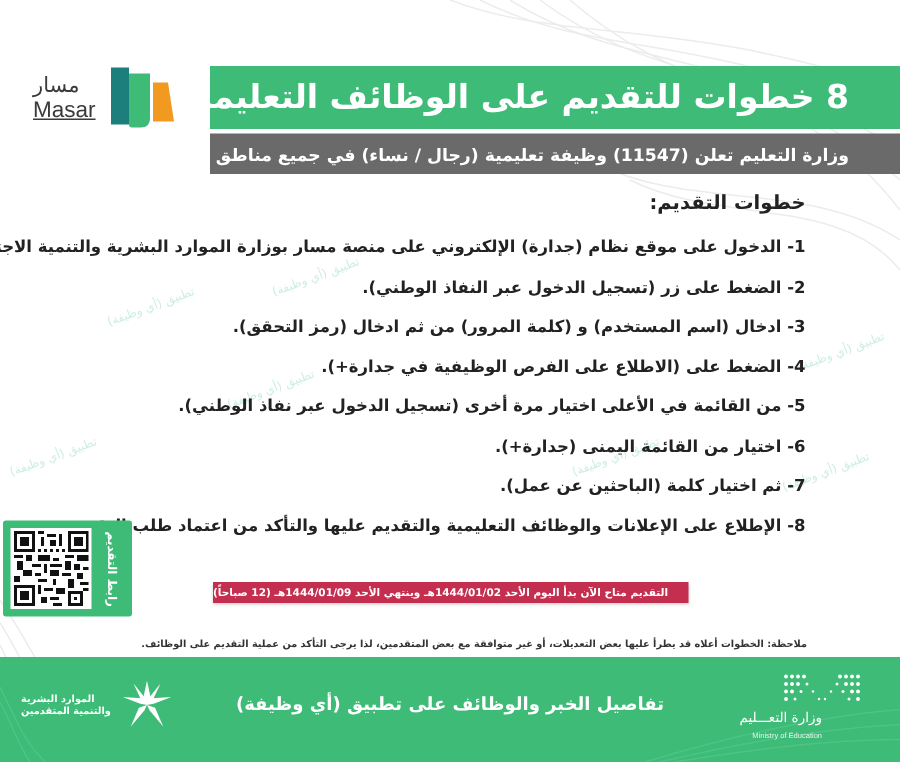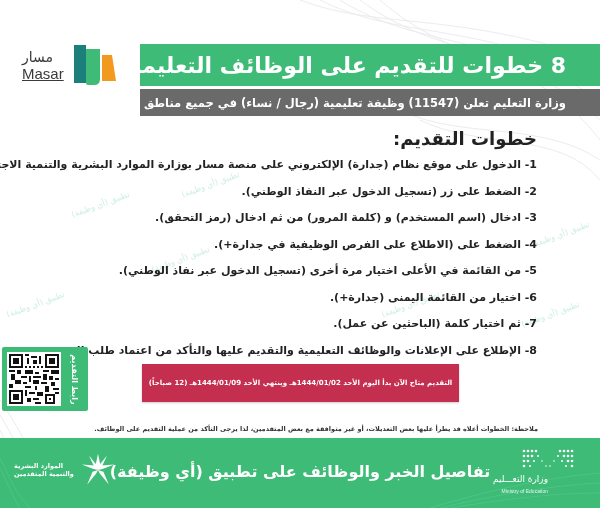--- a/index.html
+++ b/index.html
@@ -18,41 +18,41 @@
     
     .title-band { position: absolute; left: 140px; top: 44px; width: 460px; height: 42px; background: #3dbb77;
       display: flex; align-items: center; justify-content: flex-end; padding-right: 34px; }
     .title-text { color: #ffffff; font-size: 22px; font-weight: bold; direction: rtl; white-space: nowrap; }
 
     .sub-band { position: absolute; left: 140px; top: 89px; width: 460px; height: 27px; background: #6a6a6a;
       display: flex; align-items: center; justify-content: flex-end; padding-right: 34px; }
     .sub-text { color: #ffffff; font-size: 11.5px; font-weight: bold; direction: rtl; white-space: nowrap; }
 
     
-    .steps-heading { position: absolute; right: 63px; top: 128px; font-size: 18px; font-weight: bold; direction: rtl; color: #222; }
+    .steps-heading { position: absolute; right: 63px; top: 128px; font-size: 13px; font-weight: bold; direction: rtl; color: #222; }
     .steps { position: absolute; right: 63px; top: 152px; width: 540px; direction: rtl; list-style: none; }
     .step { font-size: 11px; font-weight: bold; color: #222; height: 26.5px; line-height: 26.5px; white-space: nowrap; text-align: right; }
 
     
-    .notice { position: absolute; left: 142px; top: 364px; width: 317px; height: 38px; background: #c42f4f;
-      display: flex; align-items: center; justify-content: center; box-shadow: 0 1px 2px rgba(0,0,0,0.2); }
+    .notice { position: absolute; left: 142px; top: 388px; width: 317px; height: 14px; background: #c42f4f;
+      display: flex; align-items: center; box-shadow: 0 1px 2px rgba(0,0,0,0.2); }
     .notice-text { color: #ffffff; font-size: 7px; font-weight: bold; direction: rtl; white-space: nowrap; }
 
     
     .qr-card { position: absolute; left: 2px; top: 347px; width: 86px; height: 64px; background: #3dbb77; border-radius: 2px; }
     .qr-box { position: absolute; left: 5px; top: 5px; width: 54px; height: 54px; background: #ffffff; padding: 2px; }
     .qr-label { position: absolute; left: 61px; top: 4px; width: 22px; height: 56px; display: flex; align-items: center; justify-content: center; }
     .qr-label span { color: #fff; font-size: 8px; font-weight: bold; transform: rotate(90deg); white-space: nowrap; direction: rtl; display: inline-block; }
 
     
     .footnote { position: absolute; right: 62px; top: 425px; font-size: 6.5px; color: #333; direction: rtl; white-space: nowrap; font-weight: bold; text-align: right; }
 
     
     .bottom-band { position: absolute; left: 0; top: 438px; width: 600px; height: 70px; background: #3dbb77; overflow: hidden; }
-    .bottom-text { position: absolute; left: 0; right: 0; top: 24px; text-align: center; color: #ffffff; font-size: 16px; font-weight: bold; direction: rtl; }
+    .bottom-text { position: absolute; left: 0; right: 0; top: 24px; text-align: center; color: #ffffff; font-size: 12px; font-weight: bold; direction: rtl; }
     .hrsd-logo { position: absolute; left: 14px; top: 14px; display: flex; align-items: center; }
     .hrsd-text { display: flex; flex-direction: column; align-items: flex-end; color: #fff; font-size: 6.5px; line-height: 1.25; direction: rtl; font-weight: bold; }
     .hrsd-star { width: 36px; height: 36px; margin-left: 6px; }
     .moe-logo { position: absolute; right: 14px; top: 8px; width: 90px; height: 56px; }
     .moe-dots { position: absolute; right: 10px; top: 2px; width: 56px; height: 22px; }
     .moe-ar { position: absolute; right: 38px; top: 28px; color: #fff; font-size: 9px; direction: rtl; white-space: nowrap; }
     .moe-en { position: absolute; right: 38px; top: 42px; color: #e6f6ec; font-size: 5px; font-family: "Liberation Sans", sans-serif; white-space: nowrap; }
 
     
     .wm { position: absolute; color: #c9ece0; font-size: 8px; transform: rotate(-20deg); direction: rtl; white-space: nowrap; opacity: 0.9; }

